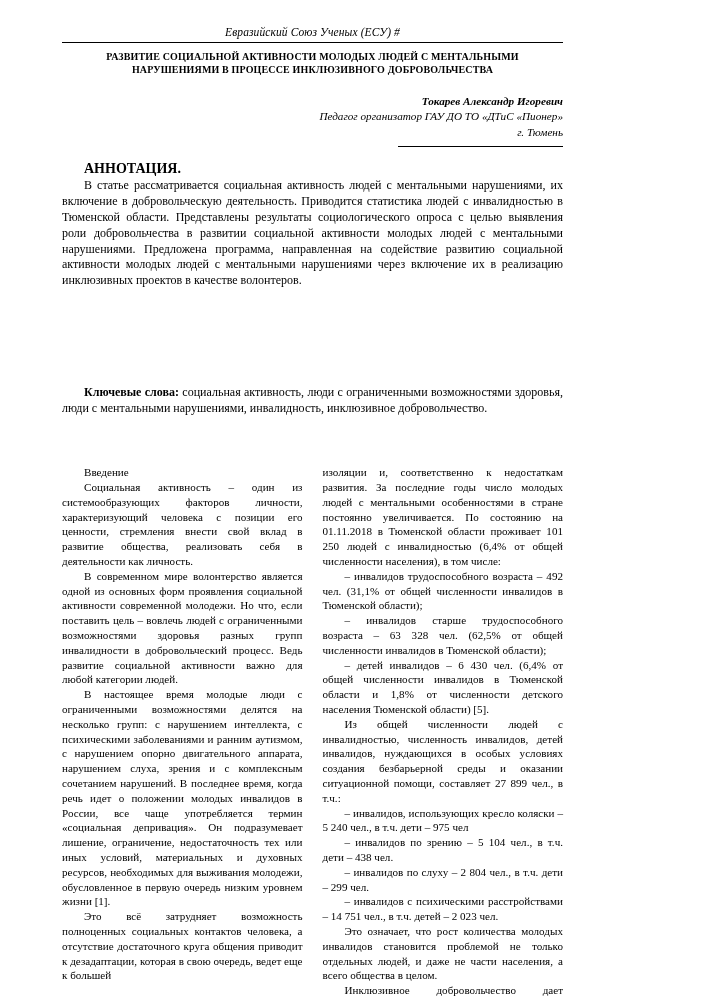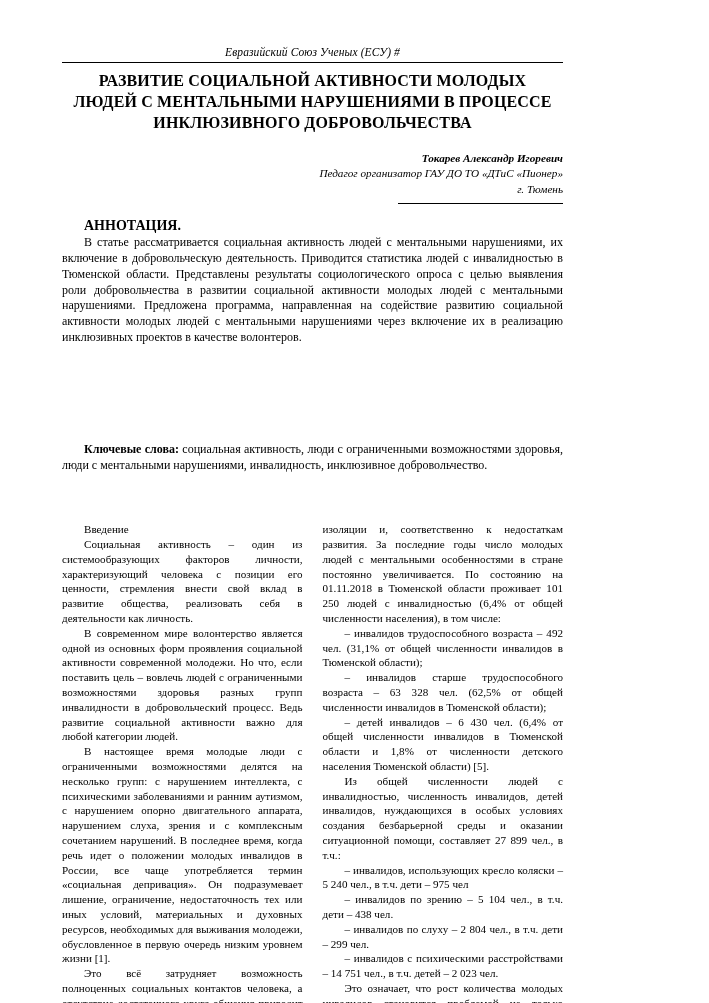--- a/index.html
+++ b/index.html
@@ -12,39 +12,39 @@
     height: 1003px;
     font-family: "Liberation Serif", "DejaVu Serif", serif;
     color: #000000;
     position: relative;
     overflow: hidden;
   }
   .page {
     width: 625px;
     height: 1003px;
     box-sizing: border-box;
-    padding: 46px 62px 30px 62px;
+    padding: 26px 62px 30px 62px;
     position: relative;
   }
   .running-head {
     text-align: center;
     font-style: italic;
     font-size: 11.5px;
     letter-spacing: 0.1px;
     margin-bottom: 4px;
   }
   .rule {
     border: none;
     border-top: 1px solid #000;
     margin: 3px 0 7px 0;
   }
   .title {
     text-align: center;
     font-weight: bold;
-    font-size: 16px;
+    font-size: 10px;
     line-height: 1.32;
     letter-spacing: 0.15px;
     margin: 0 6px 10px 6px;
     text-transform: uppercase;
   }
   .author-block {
     text-align: right;
     font-size: 11.2px;
     line-height: 1.35;
     margin-top: 18px;

